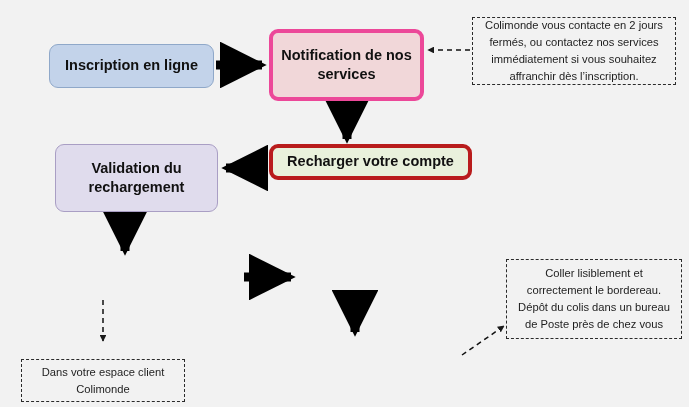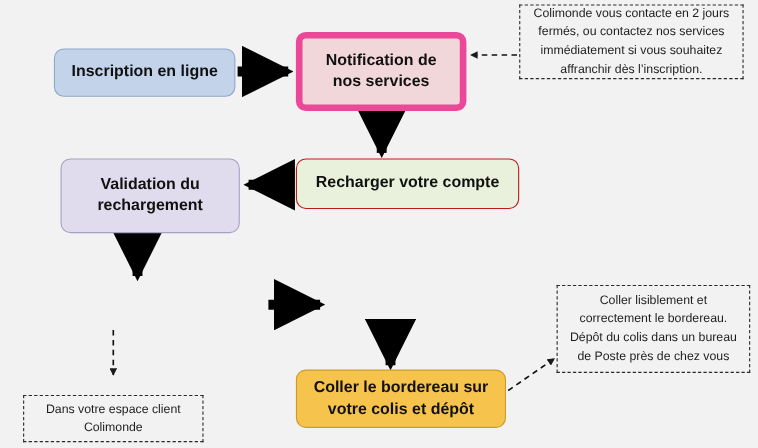--- a/index.html
+++ b/index.html
@@ -58,46 +58,46 @@
     z-index: 3;
   }
 
   
   #n-inscription {
     left: 49px;  top: 44px;  width: 165px; height: 44px;
     background: #c3d3ea; border: 1px solid #8fa8c9;
   }
   #n-notification {
     left: 269px; top: 29px;  width: 155px; height: 72px;
-    background: #f1d7d9; border: 6px solid #ec4899;
+    background: #f1d7d9; border: 4px solid #ec4899;
   }
   #n-recharger {
-    left: 269px; top: 144px; width: 203px; height: 46px;
-    background: #e9f1dc; border: 1px solid #b91c1c;
+    left: 269px; top: 144px; width: 203px; height: 36px;
+    background: #e9f1dc; border: 4px solid #b91c1c;
   }
   #n-validation {
     left: 55px;  top: 144px; width: 163px; height: 68px;
     background: #e0dced; border: 1px solid #a99ec4;
   }
   #n-affranchir {
     left: 49px;  top: 255px; width: 193px; height: 44px;
     background: #d9eef5; border: 1px solid #8dbfd1;
   }
   #n-impression {
     left: 296px; top: 250px; width: 166px; height: 57px;
     background: #fae0cc; border: 1px solid #d8a274;
   }
   #n-coller {
     left: 269px; top: 336px; width: 191px; height: 53px;
     background: #f6c34c; border: 1px solid #d09a22;
   }
 
   
   #note-colimonde {
-    left: 472px; top: 4px;  width: 204px; height: 68px;
+    left: 472px; top: 17px;  width: 204px; height: 68px;
   }
   #note-coller {
     left: 506px; top: 259px; width: 176px; height: 80px;
   }
   #note-espace {
     left: 21px;  top: 343px; width: 164px; height: 43px; margin-top: 16px;
   }
 </style>
 </head>
 <body>
@@ -154,21 +154,20 @@
   <div class="node" id="n-inscription">Inscription en ligne</div>
 
   <div class="node" id="n-notification">Notification de nos services</div>
 
   <div class="node" id="n-recharger">Recharger votre compte</div>
 
   <div class="node" id="n-validation">Validation du rechargement</div>
 
 
 
-  <div class="node" id="n-coller">Coller le bordereau sur votre colis et dépôt</div>
 
   <div class="note" id="note-colimonde">Colimonde vous contacte en 2 jours fermés, ou contactez nos services immédiatement si vous souhaitez affranchir dès l’inscription.</div>
 
   <div class="note" id="note-coller">Coller lisiblement et correctement le bordereau. Dépôt du colis dans un bureau de Poste près de chez vous</div>
 
   <div class="note" id="note-espace">Dans votre espace client Colimonde</div>
 
 </div>
 
 </body></html>

